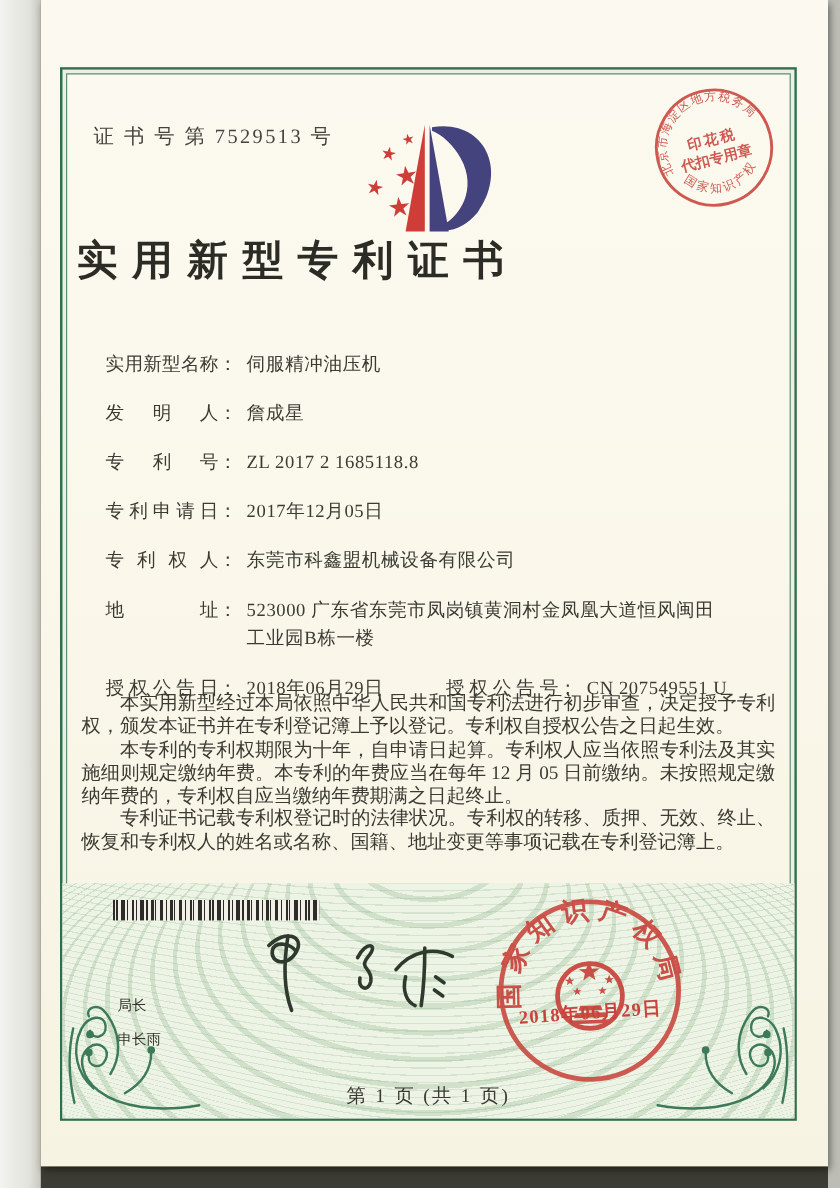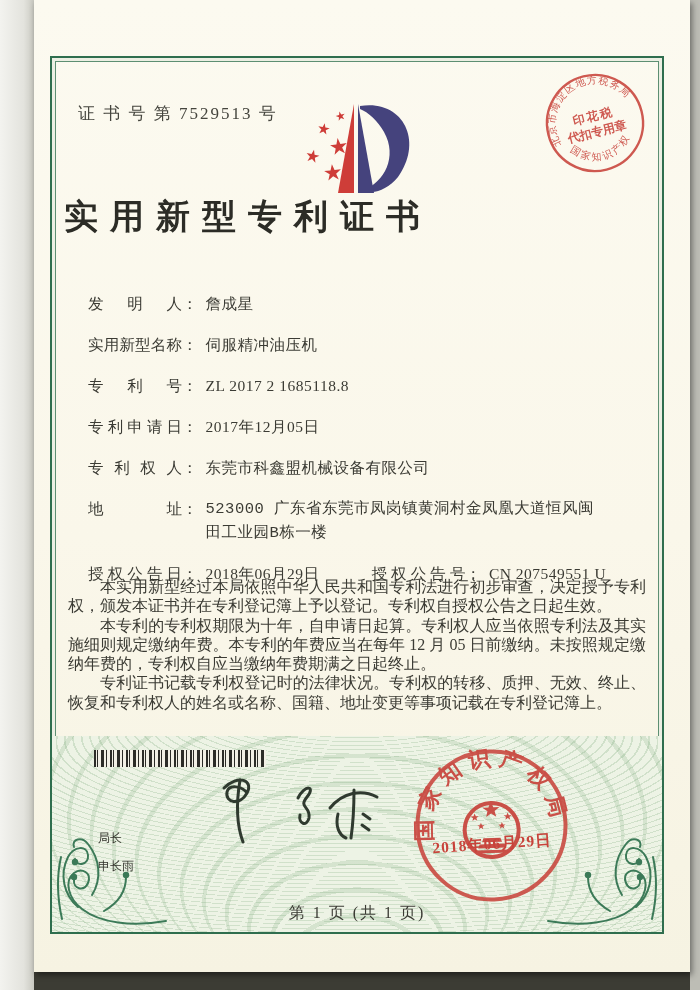--- a/index.html
+++ b/index.html
@@ -26,21 +26,21 @@
   .logo .star{position:absolute;color:#ce3d38;line-height:1;}
   .taxstamp{position:absolute;left:488px;top:10px;width:110px;height:110px;transform:rotate(-14deg);opacity:.88;}
   .title{position:absolute;left:0;top:136px;width:100%;
     font-size:34px;font-weight:bold;color:#2c2c26;letter-spacing:12px;text-indent:12px;}
   
   .fields{position:absolute;left:36px;top:234px;width:560px;font-size:15.5px;color:#3b3b34;}
   .frow{line-height:24px;margin-bottom:17px;white-space:nowrap;}
   .flabel{display:inline-block;width:94px;text-align:justify;text-align-last:justify;vertical-align:top;}
   .fcolon{display:inline-block;vertical-align:top;margin-right:8px;}
   .fvalue{display:inline-block;vertical-align:top;letter-spacing:.5px;}
-  .fvalue.wrap{white-space:normal;max-width:400px;font-family:Liberation Mono, monospace;}
+  .fvalue.wrap{white-space:normal;max-width:400px;}
   .frow.double .cell-right{margin-left:48px;}
   
   .paras{position:absolute;left:16px;top:519px;width:578px;font-size:16px;
     line-height:19.3px;color:#3b3b34;text-align:justify;}
   .paras p{margin:0;text-indent:2em;}
   
   .wavy{position:absolute;left:0;bottom:0;width:100%;height:196px;
     background-color:#edf3e5;
     background-image:
       repeating-radial-gradient(ellipse 140% 70% at 50% -30%, rgba(106,158,106,.22) 0 1px, rgba(255,255,255,0) 1px 5px),
@@ -97,24 +97,24 @@
         <textPath href="#taxBottom">国家知识产权局</textPath>
       </text>
       <text x="55" y="52" text-anchor="middle" fill="#c8433b" font-size="12" font-weight="bold" letter-spacing="2">印花税</text>
       <text x="55" y="68" text-anchor="middle" fill="#c8433b" font-size="12" font-weight="bold">代扣专用章</text>
     </svg>
 
     <div class="title">实用新型专利证书</div>
 
     <div class="fields">
       <div class="frow">
+        <span class="flabel">实用新型名称</span><span class="fcolon">：</span><span class="fvalue">伺服精冲油压机</span>
+      </div>
+      <div class="frow">
         <span class="flabel">发明人</span><span class="fcolon">：</span><span class="fvalue">詹成星</span>
-      </div>
-      <div class="frow">
-        <span class="flabel">实用新型名称</span><span class="fcolon">：</span><span class="fvalue">伺服精冲油压机</span>
       </div>
       <div class="frow">
         <span class="flabel">专利号</span><span class="fcolon">：</span><span class="fvalue">ZL 2017 2 1685118.8</span>
       </div>
       <div class="frow">
         <span class="flabel">专利申请日</span><span class="fcolon">：</span><span class="fvalue">2017年12月05日</span>
       </div>
       <div class="frow">
         <span class="flabel">专利权人</span><span class="fcolon">：</span><span class="fvalue">东莞市科鑫盟机械设备有限公司</span>
       </div>

